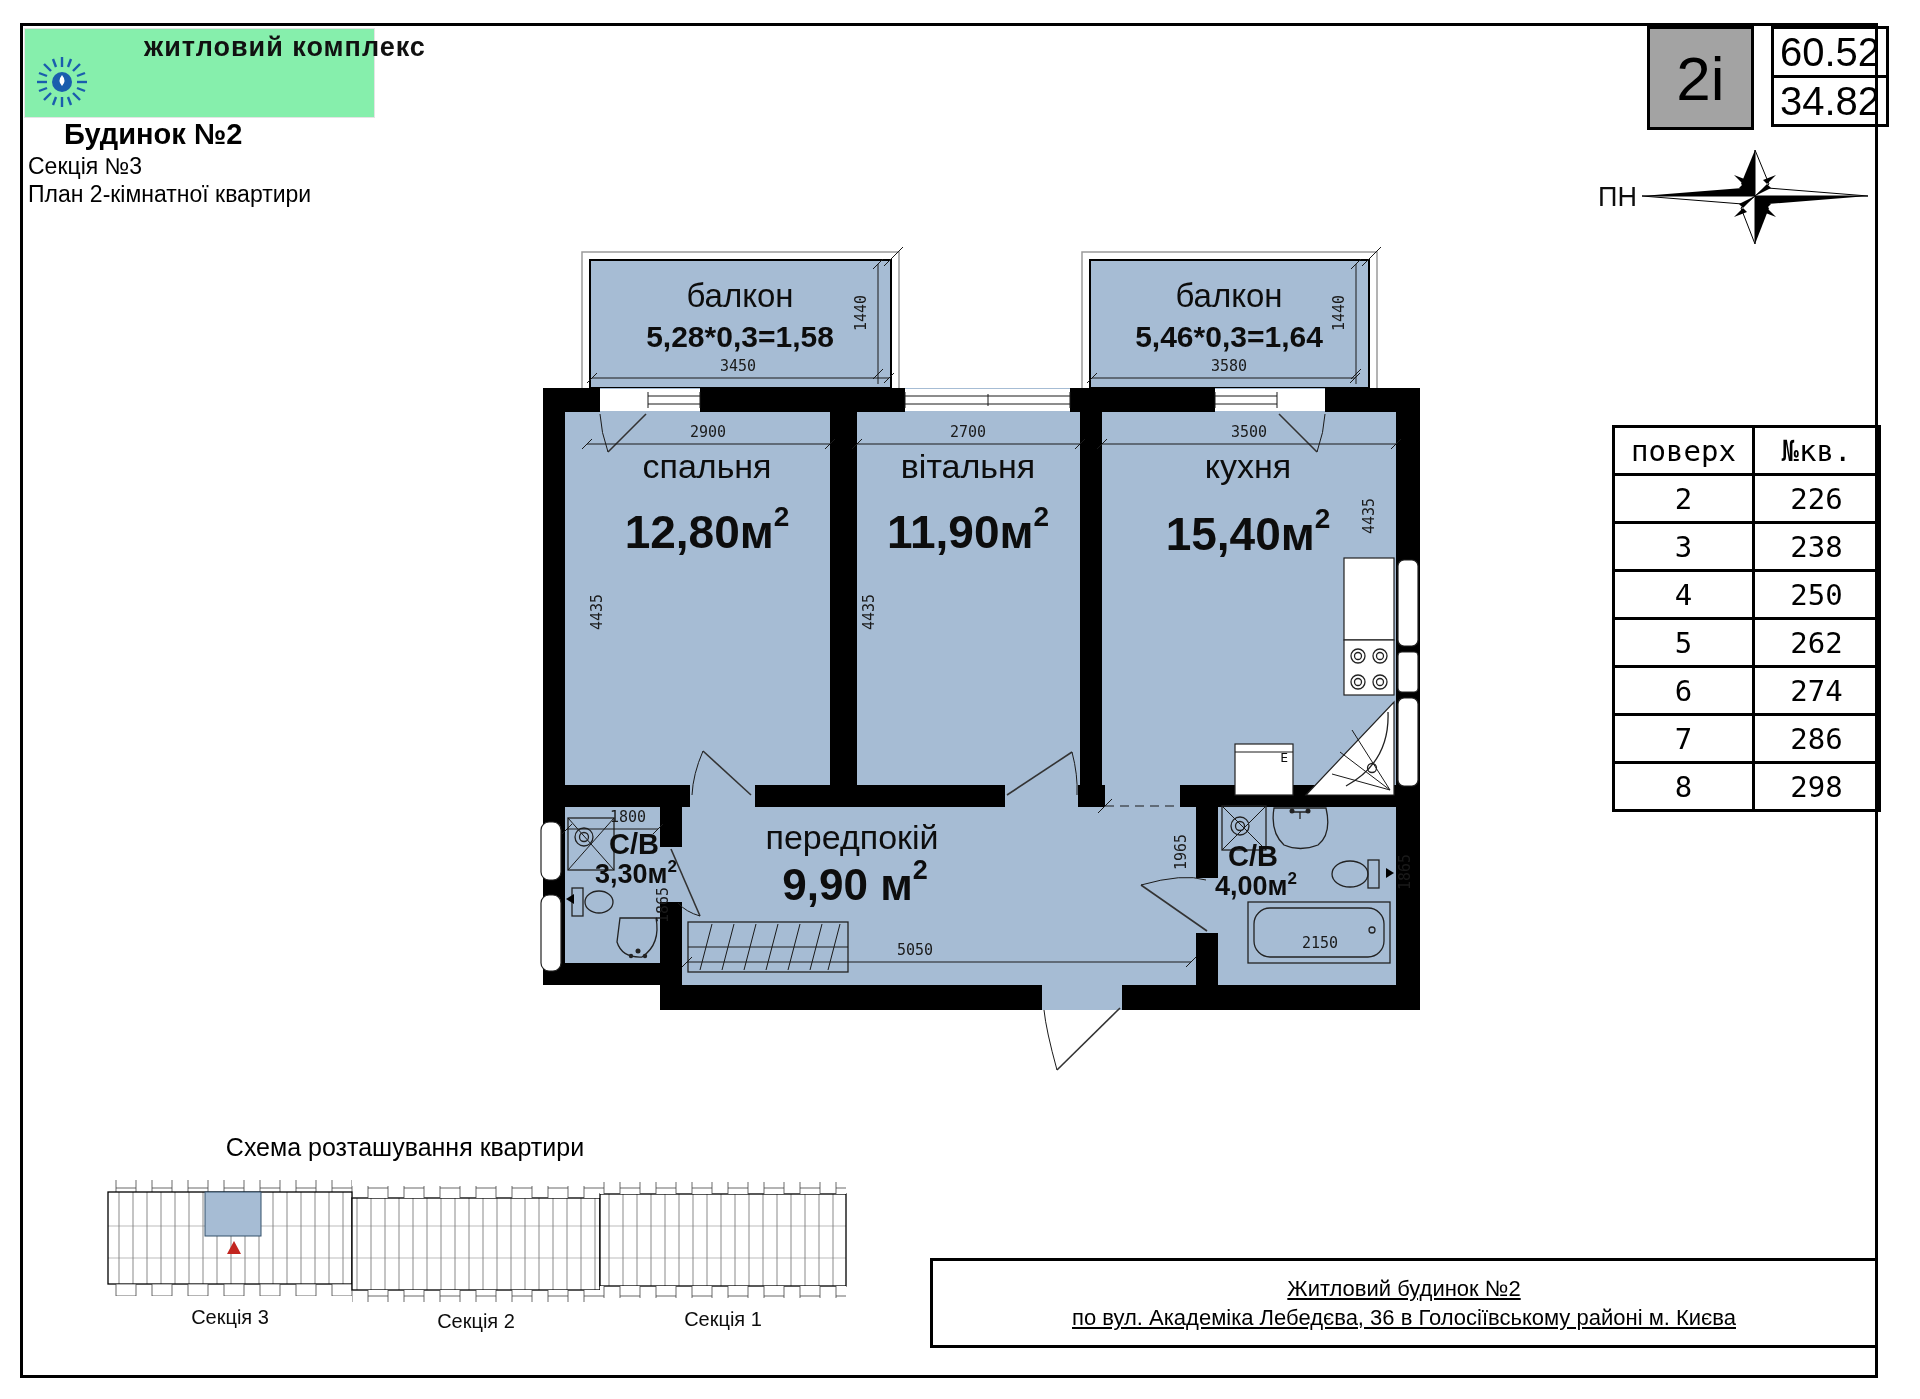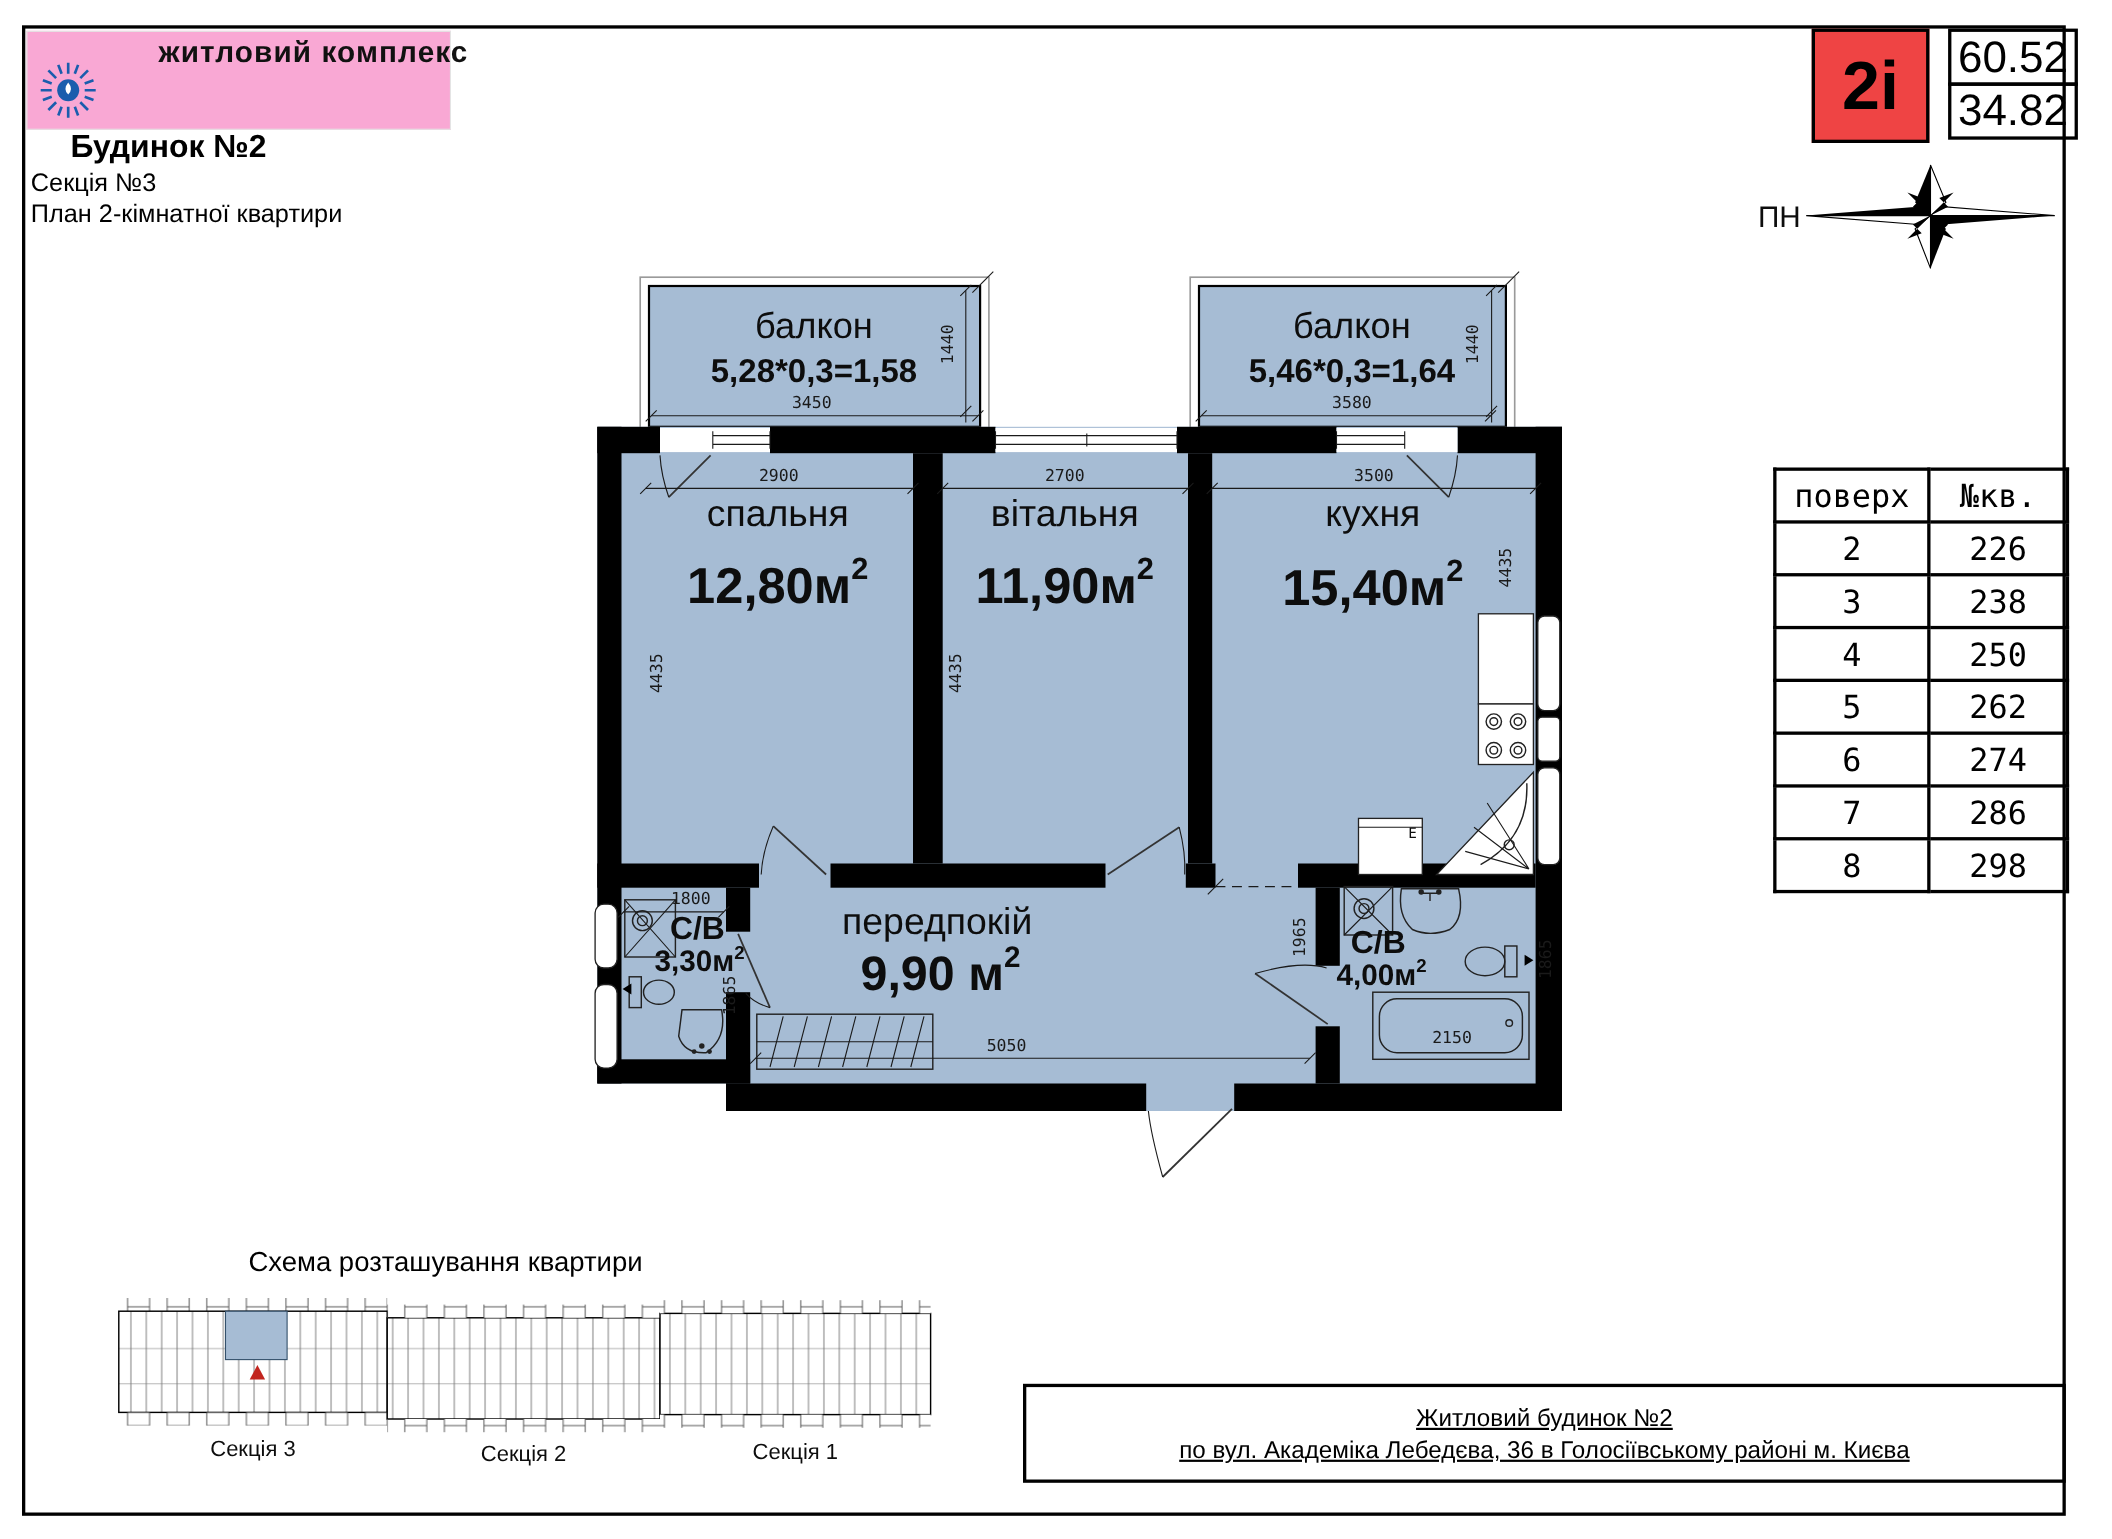--- a/index.html
+++ b/index.html
@@ -1,29 +1,29 @@
 <!DOCTYPE html>
 <html><head>
 <meta charset="utf-8">
 <style>
   html,body{margin:0;padding:0;background:#fff;}
   body{width:1920px;height:1399px;position:relative;font-family:"Liberation Sans",sans-serif;color:#000;overflow:hidden;}
   .abs{position:absolute;}
   
   .page-border{left:20px;top:23px;width:1858px;height:1355px;border:3px solid #000;box-sizing:border-box;}
   
-  .logo-block{left:24px;top:28px;width:386px;height:90px;background:#f9a8d4;border:1px solid #e4e4e4;box-sizing:border-box;}
+  .logo-block{left:24px;top:28px;width:351px;height:90px;background:#86efac;border:1px solid #e4e4e4;box-sizing:border-box;}
   .logo-top{position:absolute;left:100px;top:3px;width:320px;text-align:center;font-weight:bold;font-size:27px;letter-spacing:1px;color:#111;}
   .logo-name{position:absolute;left:62px;top:36px;width:360px;font-weight:bold;font-size:36px;letter-spacing:.5px;color:#1a5dad;white-space:nowrap;}
   .hdr-building{left:28px;top:118px;font-size:29px;font-weight:bold;margin-left:36px;}
   .hdr-section{left:28px;top:153px;font-size:23px;}
   .hdr-plan{left:28px;top:181px;font-size:23px;}
   
   .badge{left:1647px;top:26px;display:flex;}
-  .badge-type{width:107px;height:104px;background:#ef4444;border:3px solid #000;box-sizing:border-box;display:flex;align-items:center;justify-content:center;font-size:62px;font-weight:bold;}
+  .badge-type{width:107px;height:104px;background:#a3a3a3;border:3px solid #000;box-sizing:border-box;display:flex;align-items:center;justify-content:center;font-size:62px;font-weight:normal;}
   .badge-nums{display:flex;flex-direction:column;padding-left:20px;}
   .badge-num{width:118px;height:52px;border:3px solid #000;box-sizing:border-box;display:flex;align-items:center;justify-content:center;font-size:40px;margin-left:-3px;}
   .badge-num.b2{margin-top:-3px;}
   
   .floors{left:1612px;top:425px;border-collapse:collapse;font-family:"DejaVu Sans Mono",monospace;}
   .floors td{border:3px solid #000;text-align:center;font-size:29px;padding:0;}
   .floors .c1{width:137px;height:42px;}
   .floors .c2{width:123px;}
   .floors .hrow td{height:45px;}
   

